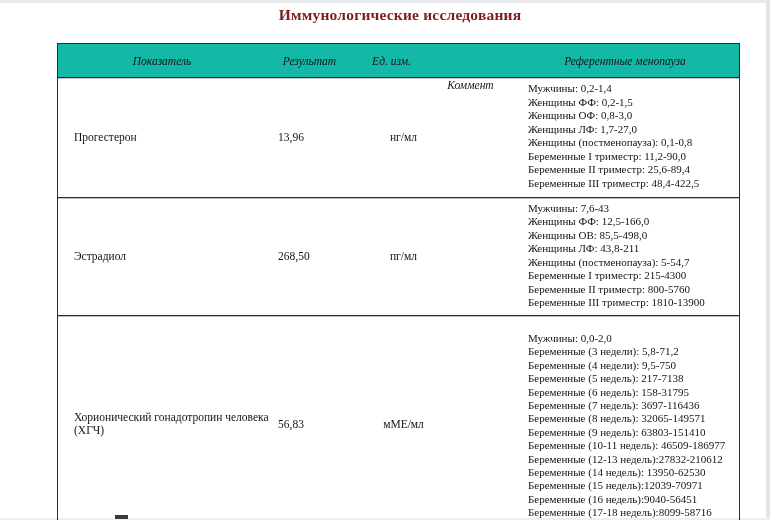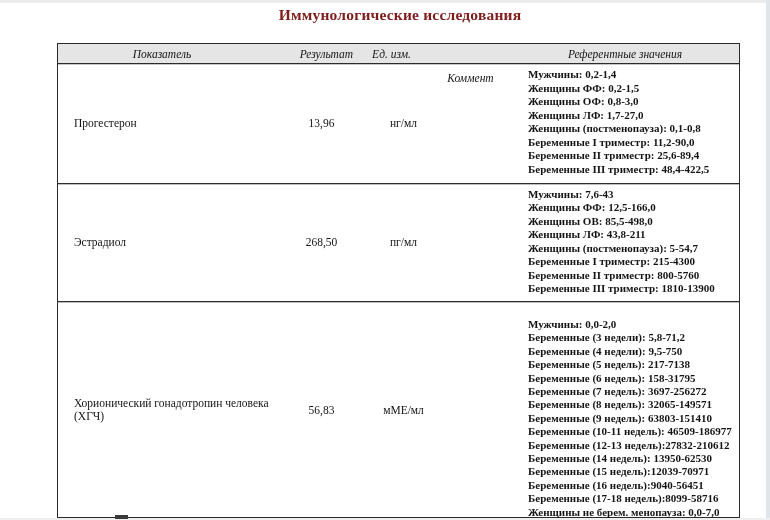--- a/index.html
+++ b/index.html
@@ -10,64 +10,64 @@
   }
   .edge-top{position:absolute;left:0;top:0;width:770px;height:3px;background:#e9ebed;}
   .edge-right{position:absolute;right:0;top:0;width:4px;height:520px;background:#e0e5e9;}
   .edge-bottom{position:absolute;left:0;bottom:0;width:770px;height:2px;background:#edeff0;}
   .title{
     position:absolute;left:15px;top:6px;width:770px;text-align:center;
     font-size:15.5px;font-weight:bold;letter-spacing:.2px;color:#7f1d1d;
   }
   .report{position:absolute;left:57px;top:43px;width:683px;box-sizing:border-box;}
   .thead{
-    display:flex;box-sizing:border-box;height:21px;align-items:center;
-    border:1.5px solid #2b2b2b;background:#e5e5e5;
+    display:flex;box-sizing:border-box;height:35px;align-items:center;
+    border:1.5px solid #2b2b2b;background:#14b8a6;
     font-style:italic;font-size:11.5px;
   }
   .tbody{
     border:1.5px solid #2b2b2b;border-top:none;box-sizing:border-box;
     box-shadow:inset 0 4px 0 -3px #c6c6c6;
   }
   .row{display:flex;box-sizing:border-box;}
   .row + .row{border-top:1.5px solid #2e2e2e;box-shadow:inset 0 4px 0 -3px #bfbfbf;}
   .row-0,.row-1{height:118.5px;}
   .row-2{height:216px;}
   .cell{box-sizing:border-box;}
   .c-name{width:208px;display:flex;align-items:center;padding-left:4px;font-size:11.5px;line-height:13px;margin-left:12px;}
-  .c-result{width:87px;display:flex;align-items:center;justify-content:center;font-size:11.5px;}
+  .c-result{width:87px;display:flex;align-items:center;font-size:11.5px;}
   .c-unit{width:77px;display:flex;align-items:center;justify-content:center;font-size:11.5px;}
   .c-comment{width:81px;display:flex;align-items:center;justify-content:center;font-size:11.5px;}
   .c-refs{flex:1;padding:4px 2px 0 5px;font-size:11px;line-height:13.5px;}
   .row-2 .c-refs{padding-top:16px;line-height:13.4px;}
   .h-name{width:208px;text-align:center;}
-  .h-result{width:87px;text-align:right;}
+  .h-result{width:87px;text-align:center;}
   .h-unit{width:77px;text-align:center;}
   .h-comment{width:81px;text-align:center;margin-top:48px;}
   .h-refs{flex:1;text-align:center;}
-  .ref{white-space:nowrap;font-weight:bold;}
+  .ref{white-space:nowrap;}
   .cutoff-fragment{position:absolute;left:115px;top:515px;width:13px;height:4px;background:#3a3a3a;}
 </style>
 </head>
 <body>
 
 <div class="screen">
   <div class="edge-top"></div>
   <div class="edge-right"></div>
   <div class="edge-bottom"></div>
 
   <div class="title">Иммунологические исследования</div>
 
   <div class="report">
     <div class="thead">
       <div class="h-name">Показатель</div>
       <div class="h-result">Результат</div>
       <div class="h-unit">Ед. изм.</div>
       <div class="h-comment">Коммент</div>
-      <div class="h-refs">Референтные значения</div>
+      <div class="h-refs">Референтные менопауза</div>
     </div>
 
     <div class="tbody">
 
       <div class="row row-0">
         <div class="cell c-name">
           <span>Прогестерон</span>
         </div>
         <div class="cell c-result">
           <span>13,96</span>
@@ -121,21 +121,21 @@
         <div class="cell c-unit">
           <span>мМЕ/мл</span>
         </div>
         <div class="cell c-comment"></div>
         <div class="cell c-refs">
           <div class="ref">Мужчины: 0,0-2,0</div>
           <div class="ref">Беременные (3 недели): 5,8-71,2</div>
           <div class="ref">Беременные (4 недели): 9,5-750</div>
           <div class="ref">Беременные (5 недель): 217-7138</div>
           <div class="ref">Беременные (6 недель): 158-31795</div>
-          <div class="ref">Беременные (7 недель): 3697-256272</div>
+          <div class="ref">Беременные (7 недель): 3697-116436</div>
           <div class="ref">Беременные (8 недель): 32065-149571</div>
           <div class="ref">Беременные (9 недель): 63803-151410</div>
           <div class="ref">Беременные (10-11 недель): 46509-186977</div>
           <div class="ref">Беременные (12-13 недель):27832-210612</div>
           <div class="ref">Беременные (14 недель): 13950-62530</div>
           <div class="ref">Беременные (15 недель):12039-70971</div>
           <div class="ref">Беременные (16 недель):9040-56451</div>
           <div class="ref">Беременные (17-18 недель):8099-58716</div>
           <div class="ref">Женщины не берем. менопауза: 0,0-7,0</div>
         </div>

